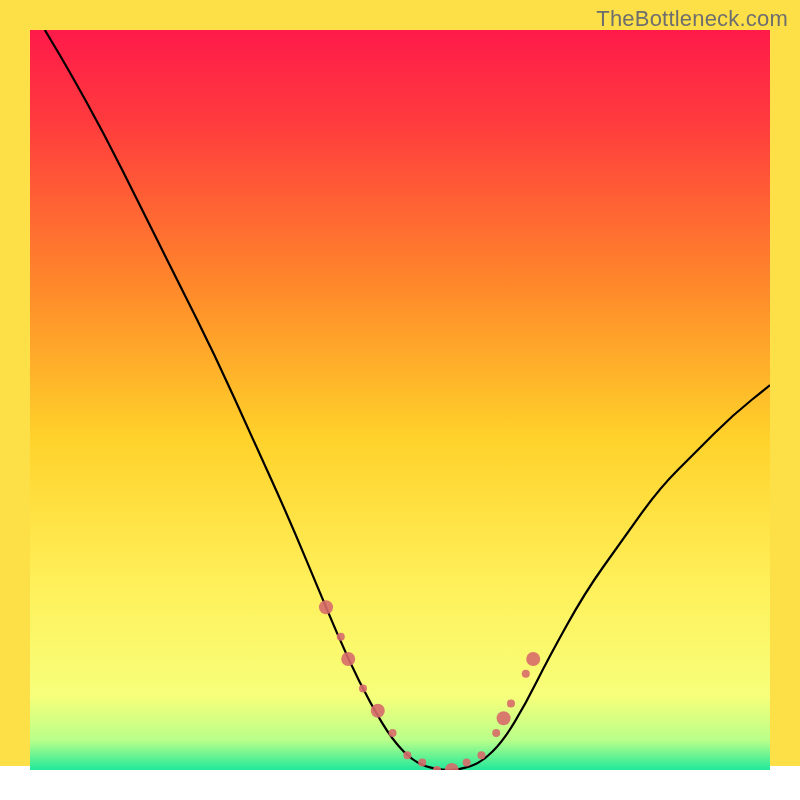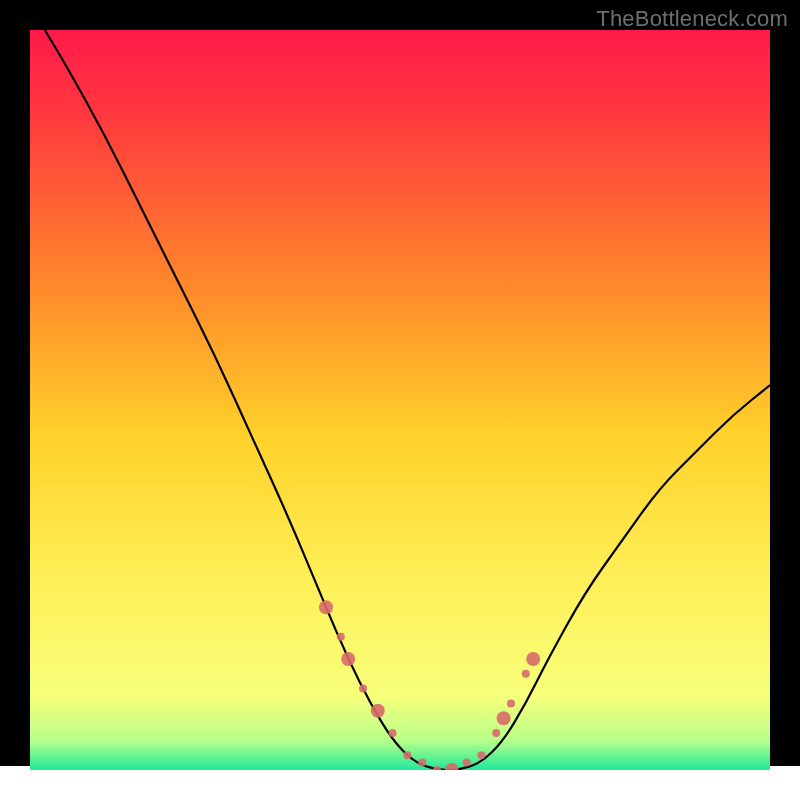--- a/index.html
+++ b/index.html
@@ -7,21 +7,21 @@
     padding: 0;
     width: 800px;
     height: 800px;
     overflow: hidden;
     font-family: Arial, sans-serif;
   }
   .chart-container {
     position: relative;
     width: 800px;
     height: 766px;
-    background: #000000;
+    background: #fde047;
   }
   .watermark {
     position: absolute;
     top: 6px;
     right: 12px;
     color: #6e6e6e;
     font-size: 22px;
     font-weight: 500;
     letter-spacing: 0.2px;
     z-index: 10;

